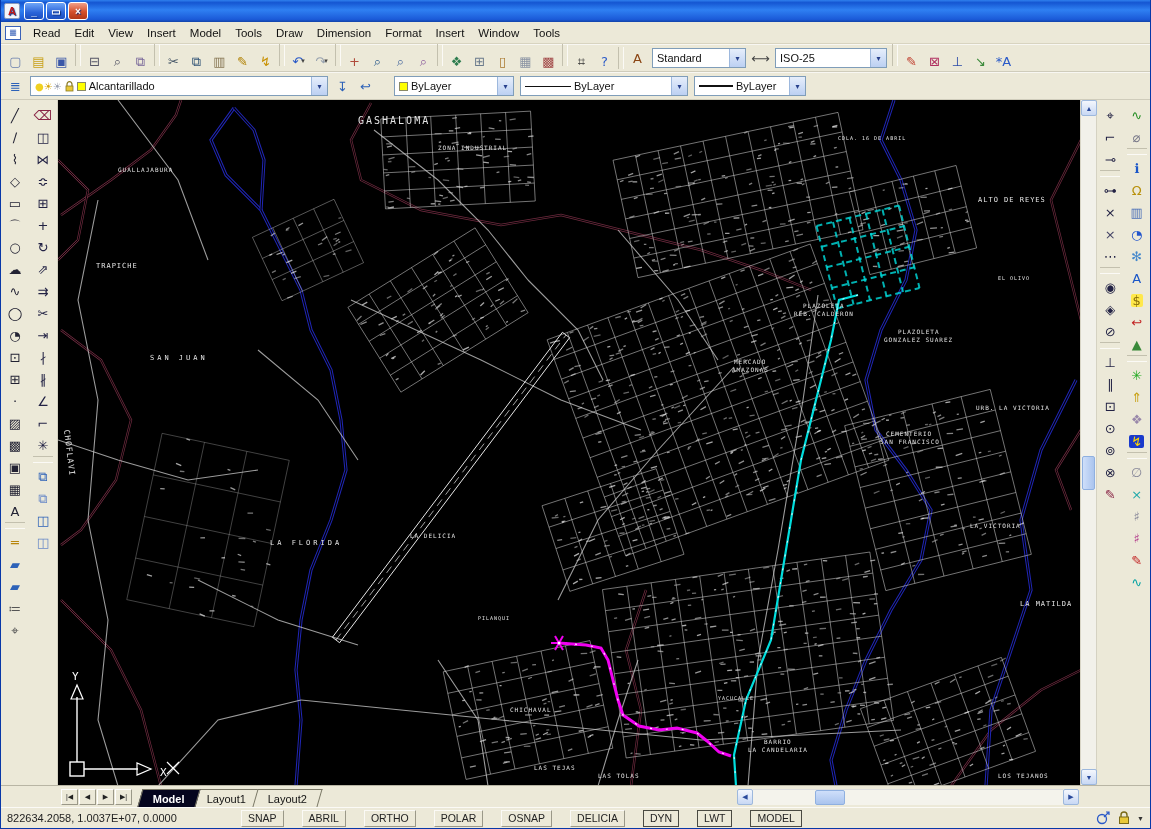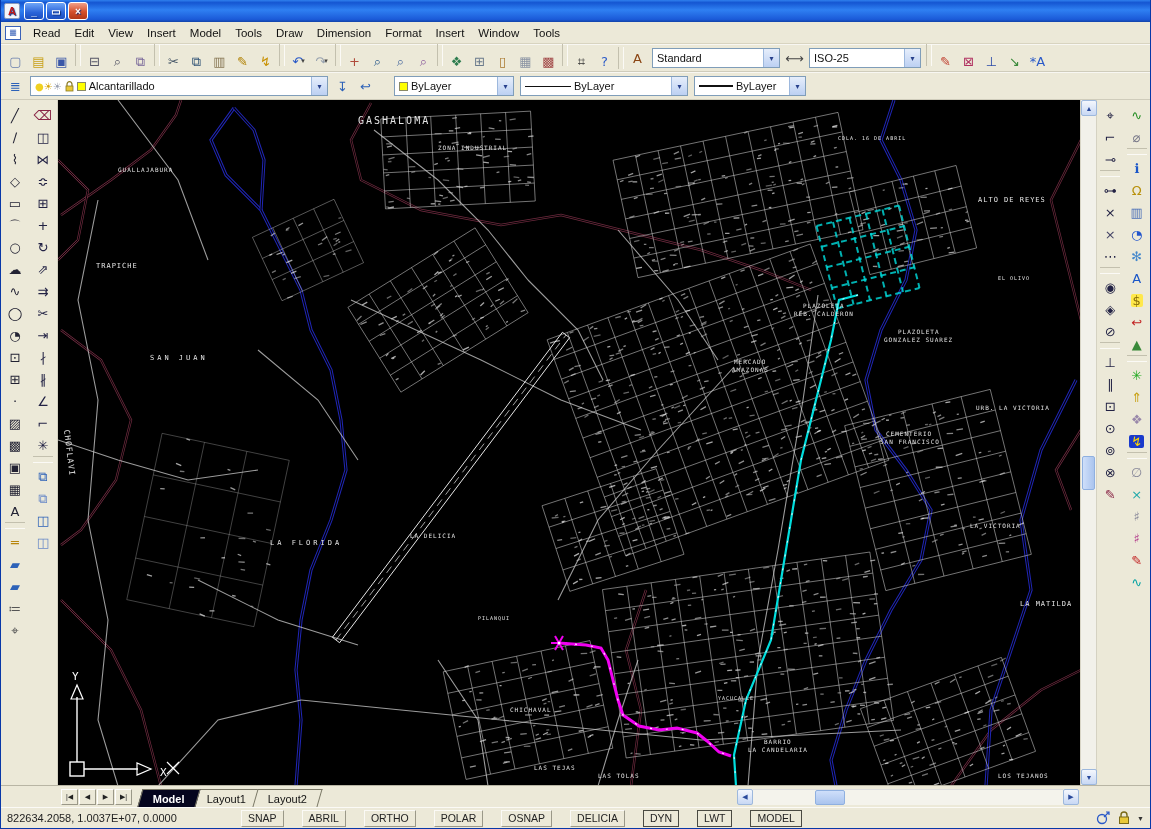--- a/index.html
+++ b/index.html
@@ -175,21 +175,21 @@
           <span class="glyph" style="color: rgb(160, 69, 69);">▩</span>
         </button><span class="tsep"></span><button class="tbtn" title="quickcalc">
           <span class="glyph" style="color: rgb(51, 51, 51);">⌗</span>
         </button><button class="tbtn" title="help">
           <span class="glyph" style="color: rgb(42, 90, 200);">?</span>
         </button></span>
     <span class="tsep"></span>
     <span><button class="tbtn" title="text-style">
           <span class="glyph" style="color: rgb(139, 69, 19);">A</span>
         </button></span>
-    <div class="combo" style="width:128px">
+    <div class="combo" style="width:94px">
       <span class="cval">Standard</span>
       <span class="carrow">▾</span>
     </div>
     <span><button class="tbtn" title="dim-style">
           <span class="glyph" style="color: rgb(68, 68, 68);">⟷</span>
         </button></span>
     <div class="combo" style="width:112px">
       <span class="cval">ISO-25</span>
       <span class="carrow">▾</span>
     </div>

